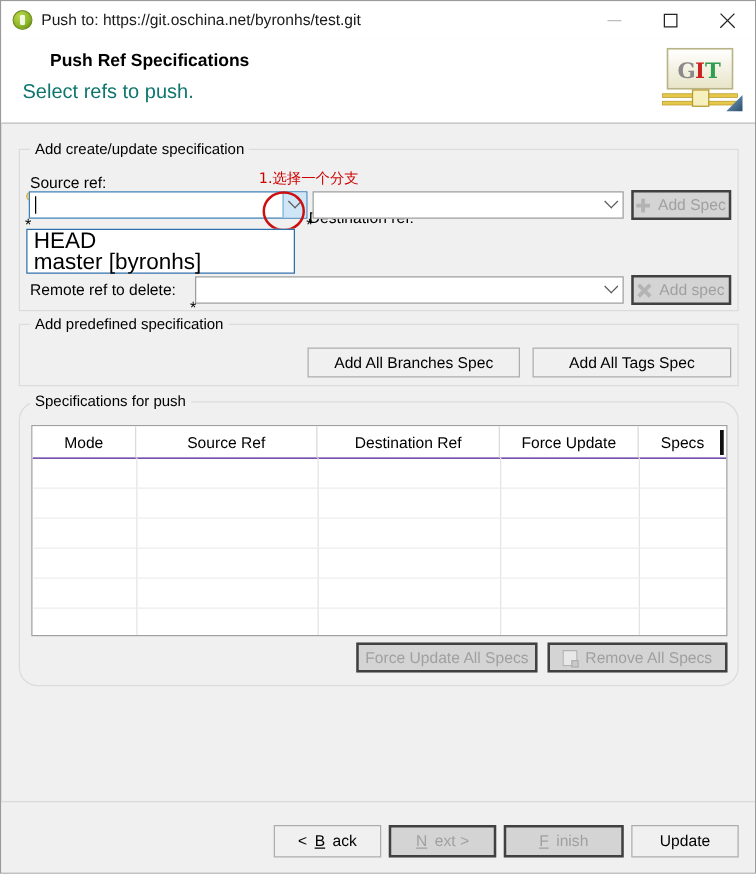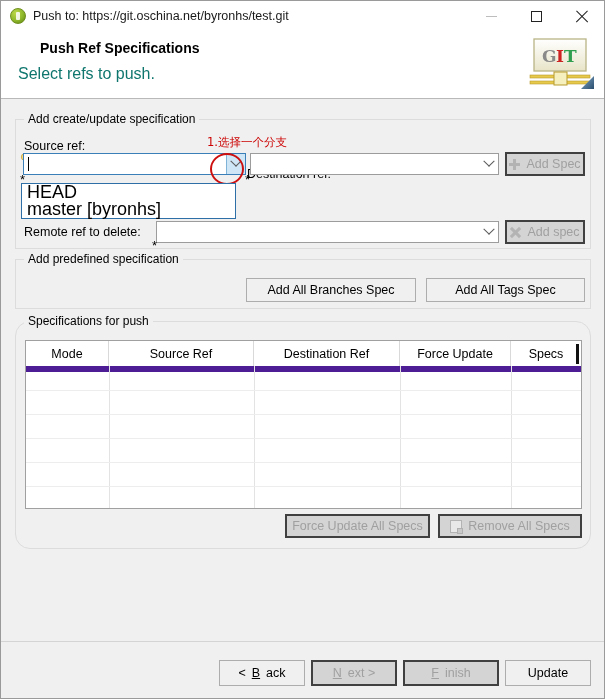--- a/index.html
+++ b/index.html
@@ -214,21 +214,21 @@
     width: 557px; height: 169px;
     background: #fff;
     border: 1px solid #a0a0a0;
     box-sizing: border-box;
     overflow: hidden;
   }
   #spec-head {
     display: flex;
     height: 25px;
     background: #fff;
-    border-bottom: 6px solid #4c1d95;
+    border-bottom: 1px solid #4c1d95;
   }
   .th {
     display: flex; align-items: center; justify-content: center;
     font-size: 12.5px; color: #000;
     border-right: 1px solid #d9d9d9;
     box-sizing: border-box;
     height: 25px;
   }
   .th:last-child { border-right: none; }
   #head-resizer {

